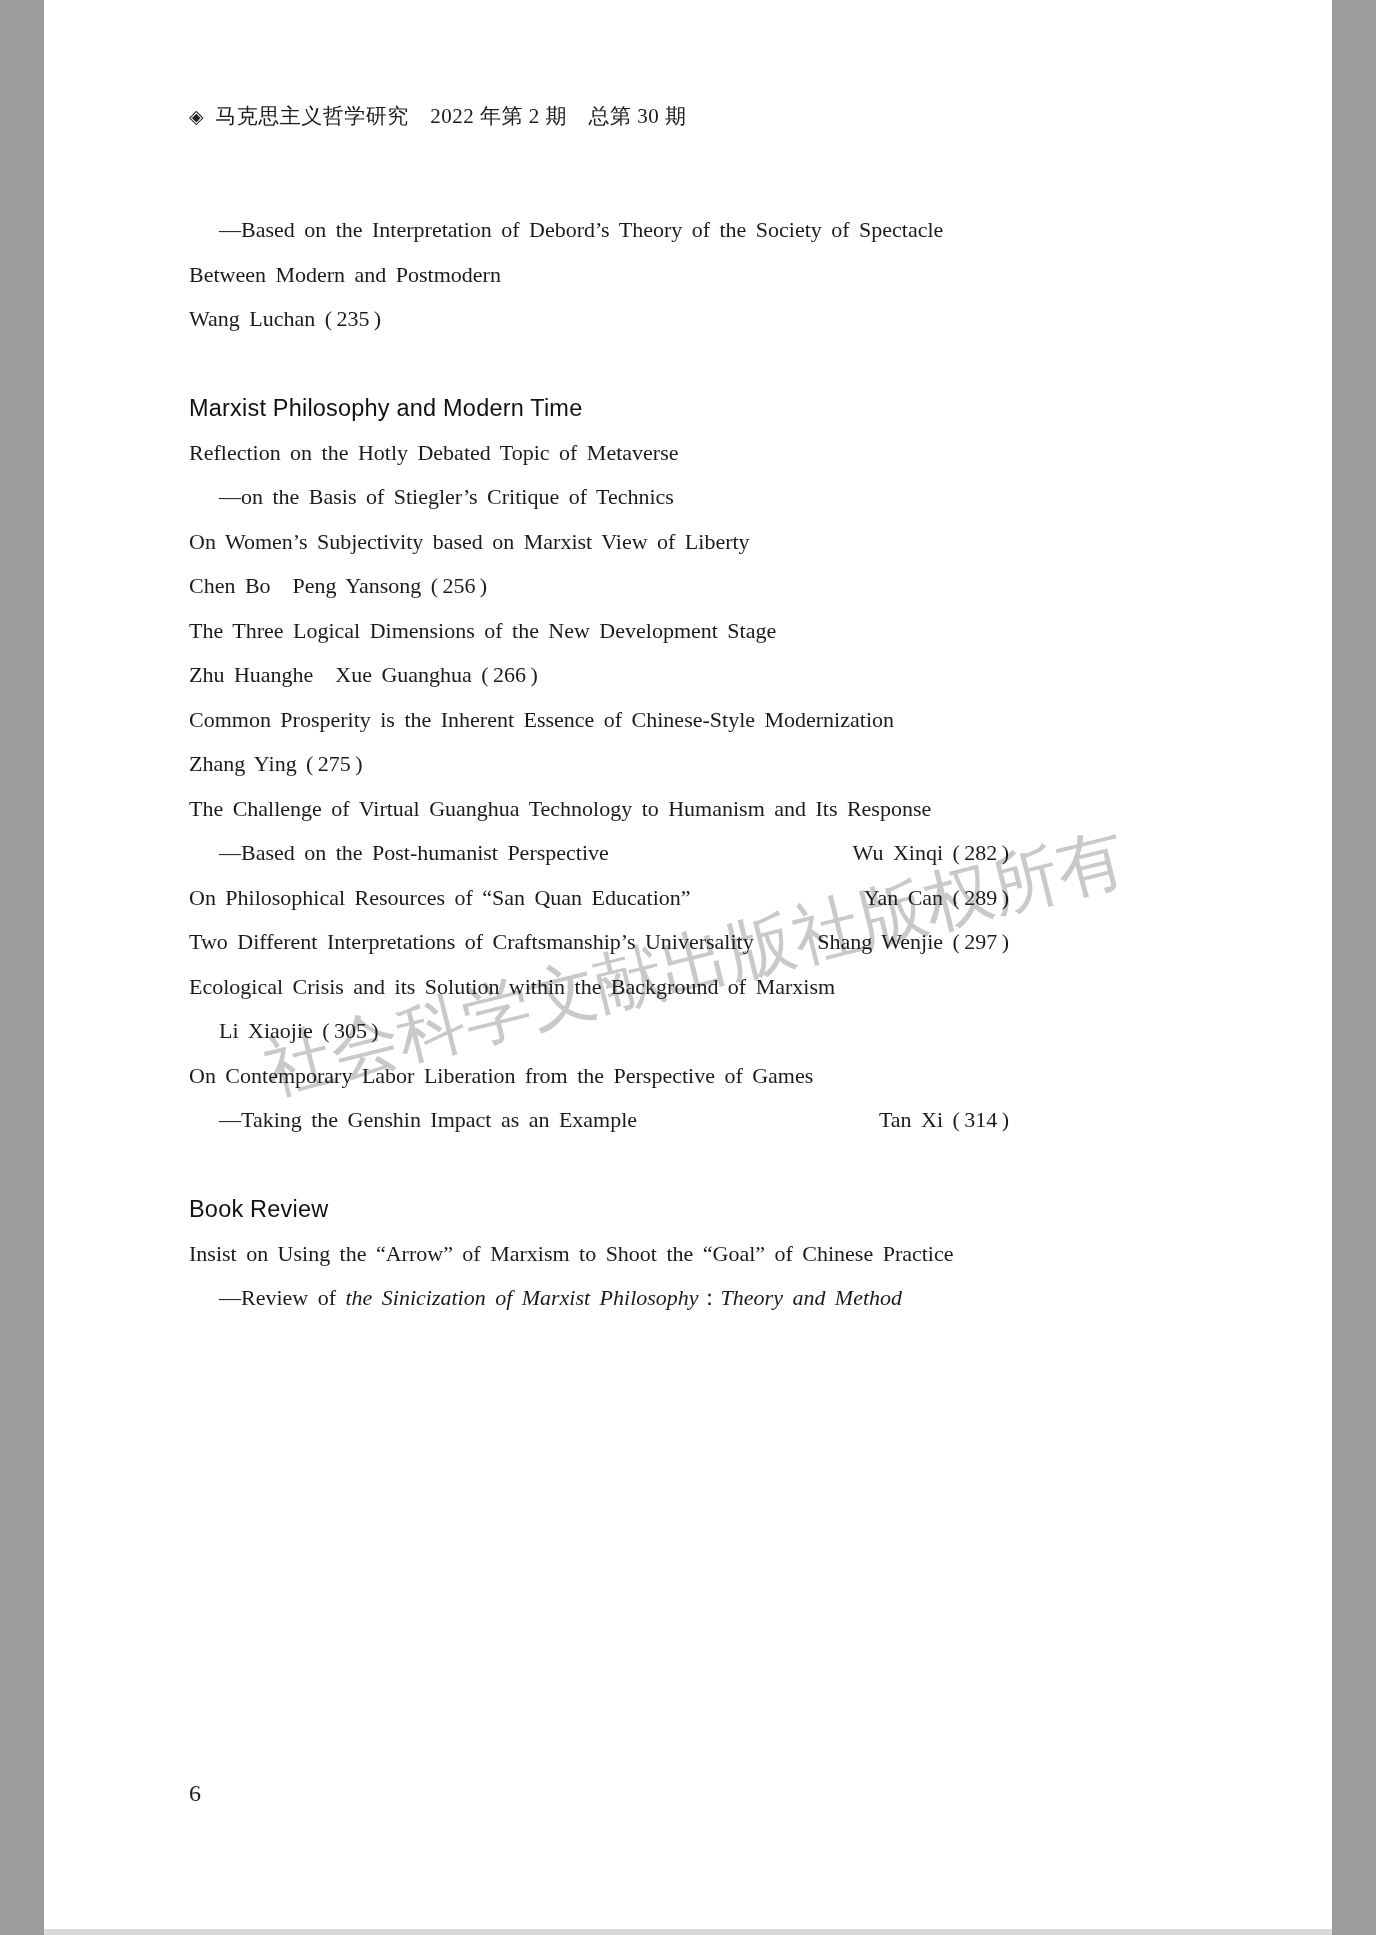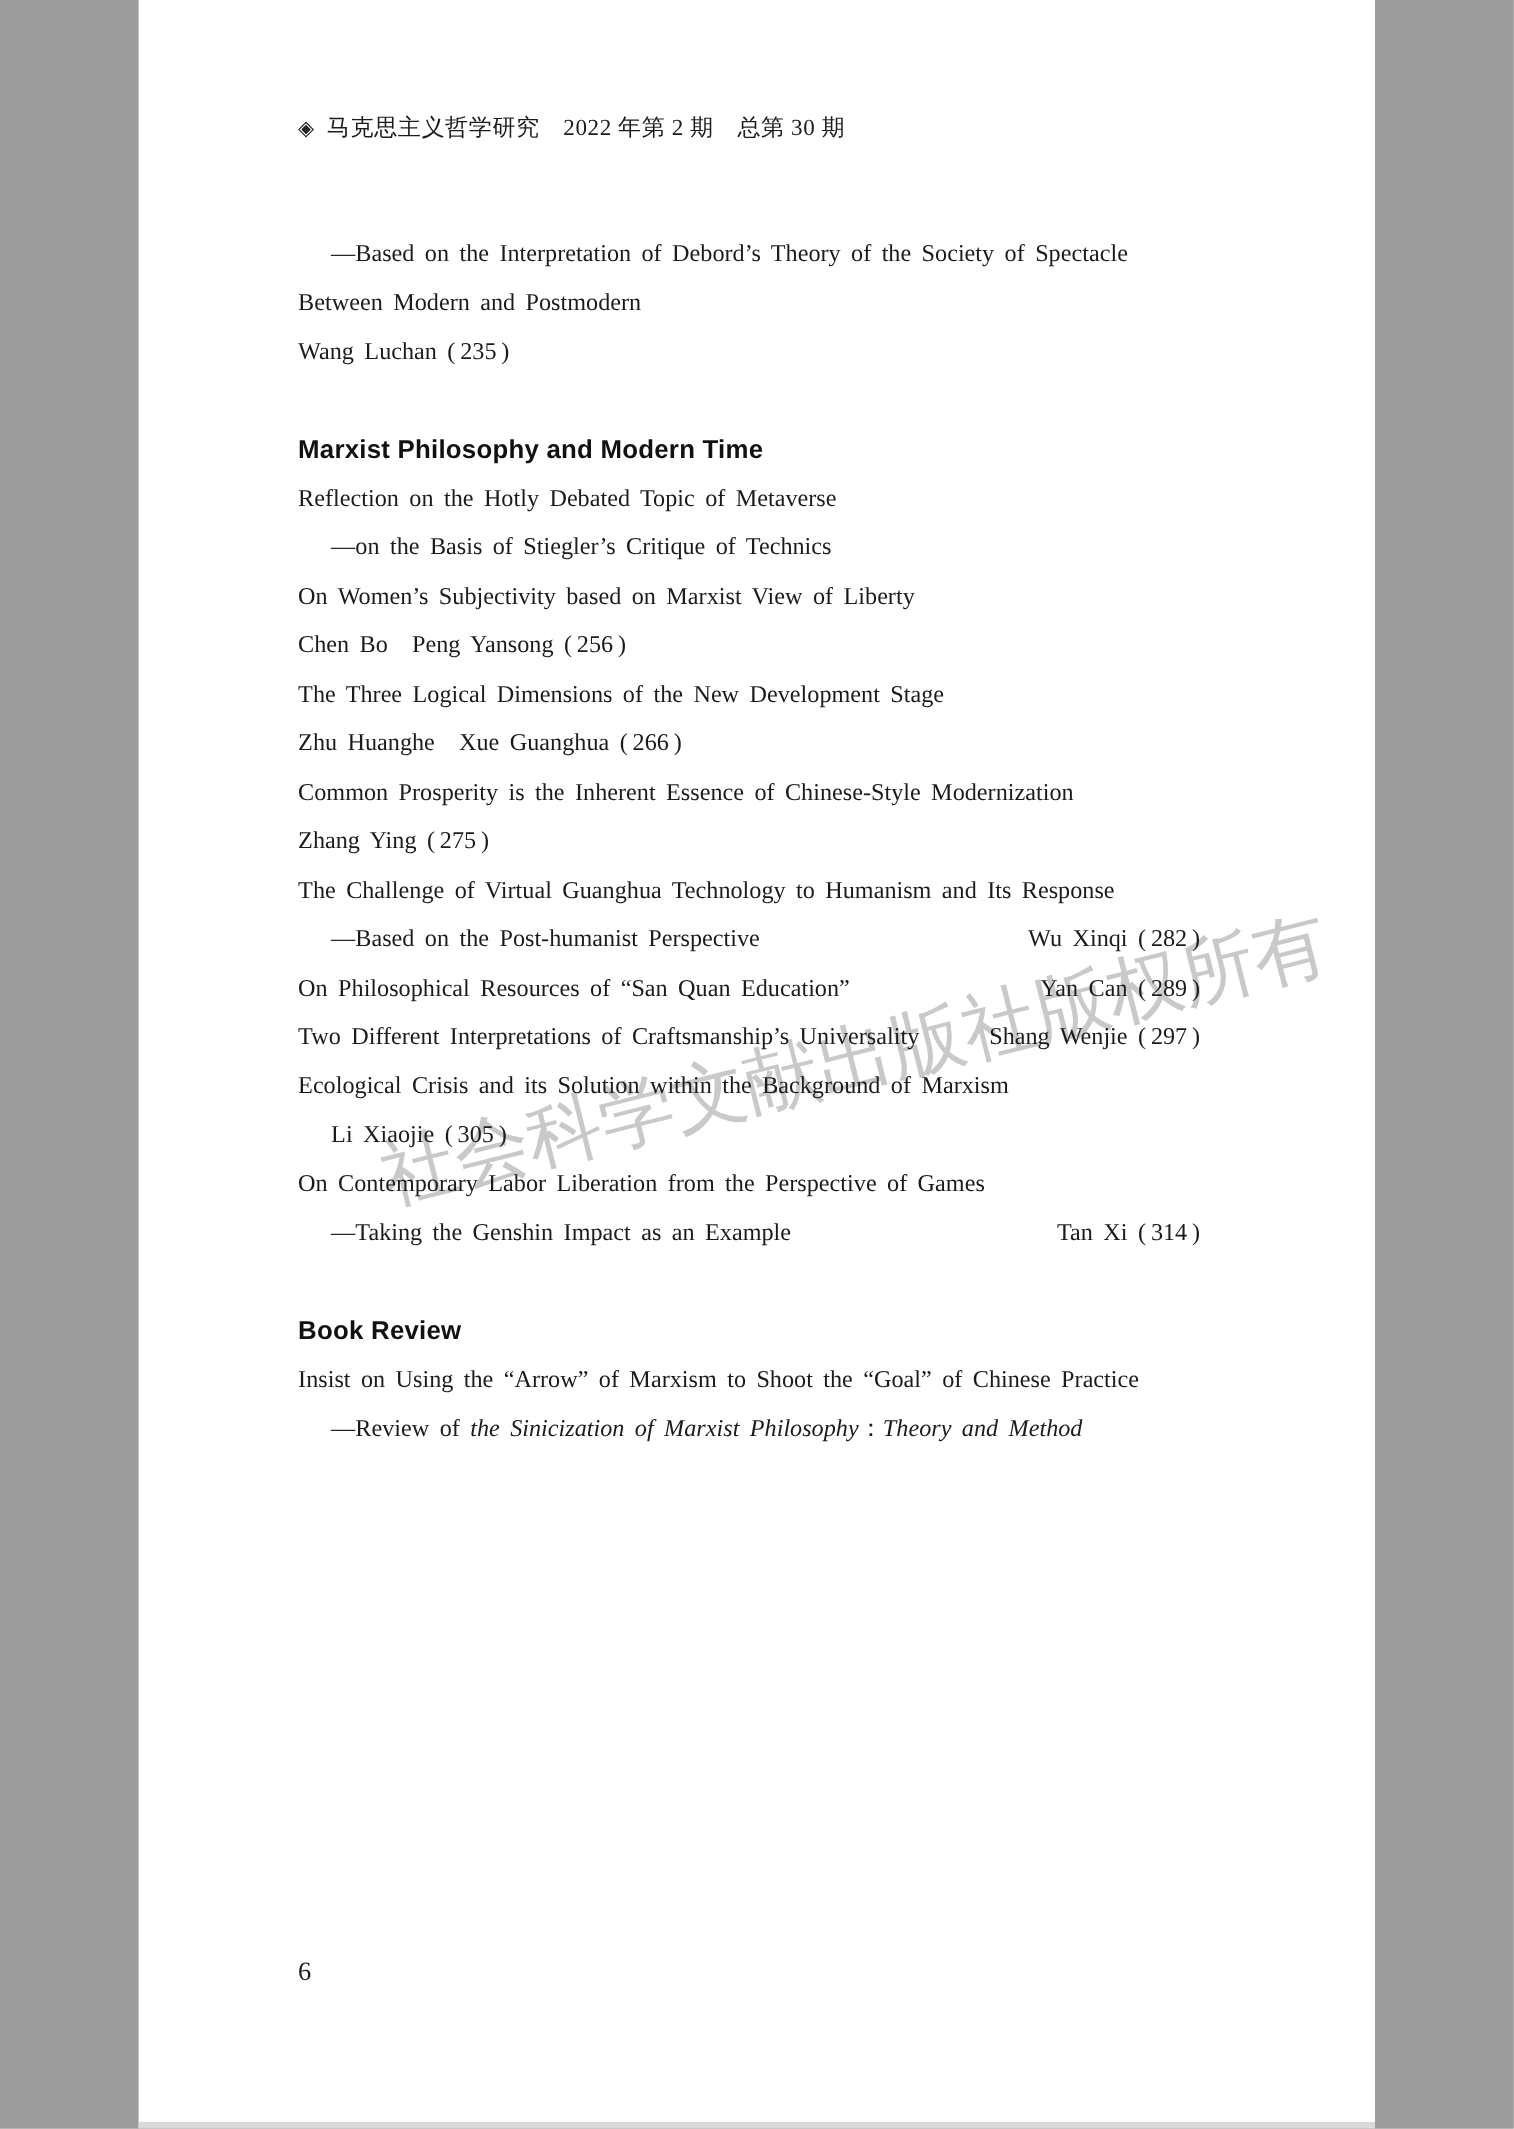--- a/index.html
+++ b/index.html
@@ -1,18 +1,18 @@
 <!DOCTYPE html>
 <html><head>
 <meta charset="utf-8">
 <style>
   html,body{margin:0;padding:0;background:#9c9c9c;}
   .page{
     position:relative;
-    width:1124px;height:1935px;
+    width:1288px;height:1935px;
     margin:0 auto;
     background:#ffffff;
     font-family:"Liberation Serif","DejaVu Serif",serif;
     color:#1b1b1b;
     overflow:hidden;
   }
   .page-header{
     position:absolute;left:145px;top:102px;
     font-size:21px;letter-spacing:.5px;white-space:nowrap;z-index:2;
   }
@@ -31,21 +31,21 @@
     line-height:44.5px;
     word-spacing:.18em;
     white-space:nowrap;
   }
   .line.flex{display:flex;justify-content:space-between;align-items:center;}
   .indent{padding-left:30px;}
   .authors-line{text-align:left;}
   .authors{white-space:nowrap;}
   .section-heading{
     font-family:"Liberation Sans","DejaVu Sans",sans-serif;
-    font-weight:700;
+    font-weight:400;
     font-size:23.5px;
     line-height:44.5px;
     margin-top:44.5px;
     letter-spacing:.2px;
     color:#111;
   }
   .page-number{
     position:absolute;left:145px;top:1780px;
     font-size:24px;z-index:2;
   }

